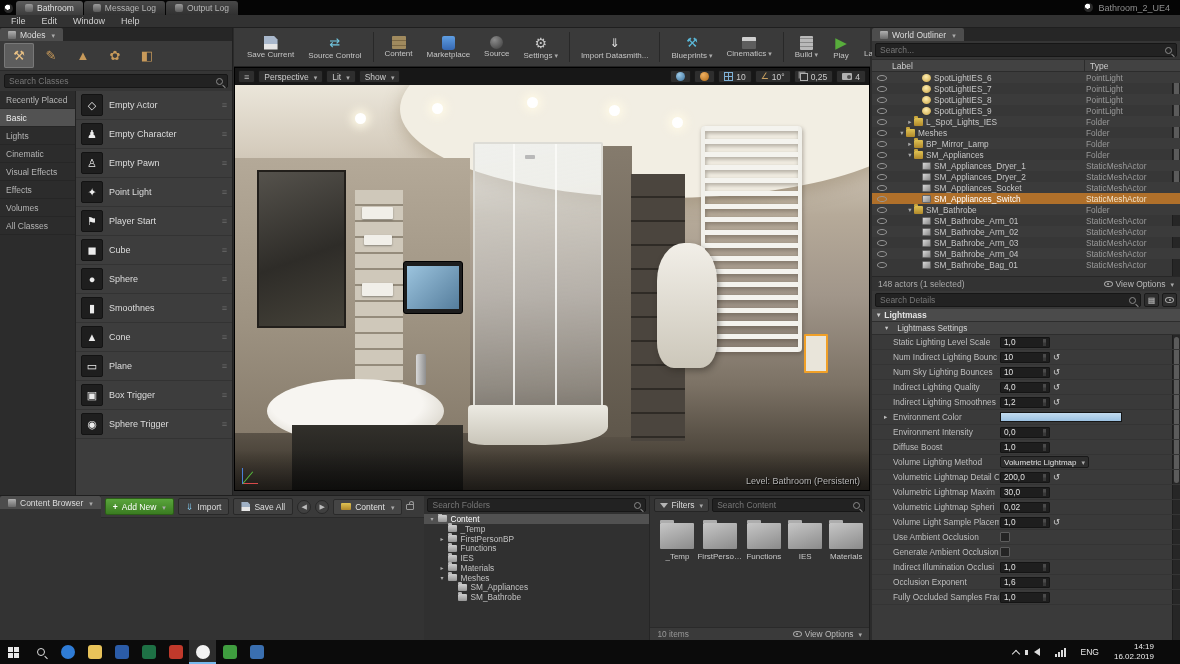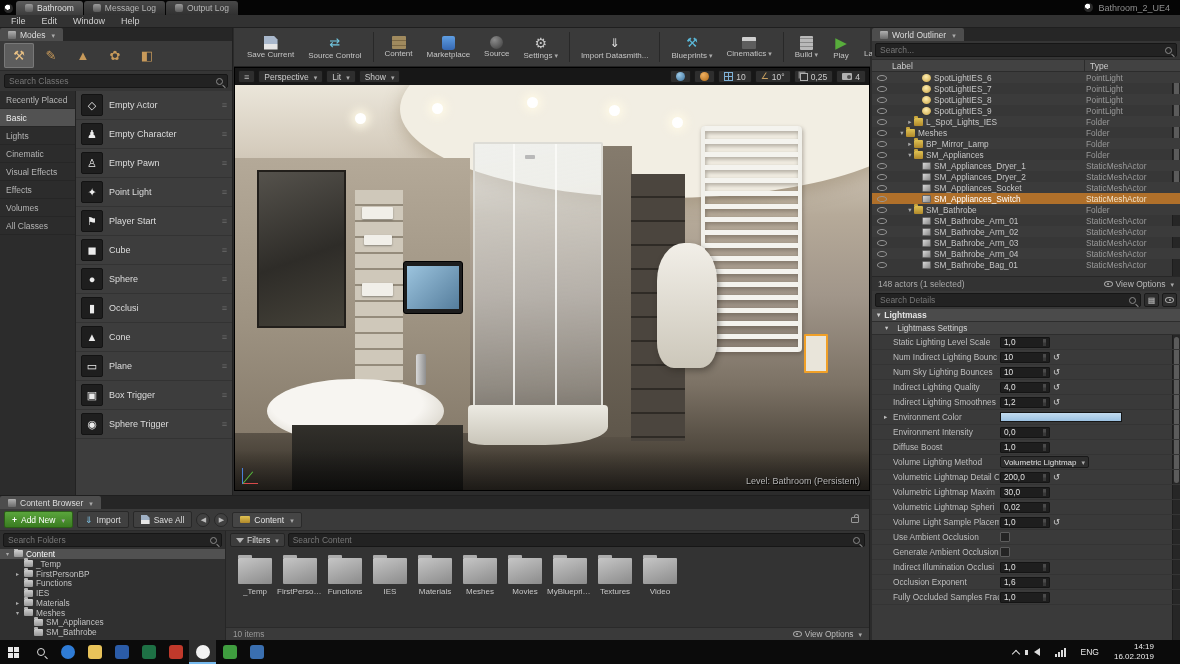--- a/index.html
+++ b/index.html
@@ -153,21 +153,21 @@
   .dt-label{width:106px;font-size:8.3px;color:#bfbfbf;white-space:nowrap;overflow:hidden}
   .dt-value{position:absolute;left:128px;display:flex;align-items:center;gap:3px}
   .num-box{width:50px;height:11px;background:#1e1e1e;border:1px solid #141414;border-radius:1px;display:flex;align-items:center;padding:0 3px;font-size:8.3px;color:#e0e0e0}
   .num-box::after{content:"";margin-left:auto;width:3px;height:7px;background:linear-gradient(#4a4a4a 0 45%,#383838 55% 100%)}
   .reset{font-size:8.5px;color:#d8d8d8}
   .checkbox{width:10px;height:10px;background:#242424;border:1px solid #5c5c5c;border-radius:1px}
   .color-bar{width:122px;height:10px;background:linear-gradient(#c3dcf0,#9cc2e2);border:1px solid #161616}
   .dropdown{min-width:66px;height:12px;background:#2e2e2e;border:1px solid #191919;border-radius:2px;display:flex;align-items:center;padding:0 3px;font-size:8px;color:#e0e0e0;gap:3px}
 
   
-  .cbrowser{position:absolute;left:0;top:495px;width:870px;height:145px;background:#333;border-top:1px solid #1f1f1f;border-right:1px solid #1f1f1f;display:flex;flex-direction:column}
+  .cbrowser{position:absolute;left:0;top:495px;width:870px;height:145px;background:#333;border-top:1px solid #1f1f1f;border-right:1px solid #1f1f1f;display:flex;flex-direction:row}
   .cb-toolbar{height:22px;display:flex;align-items:center;gap:4px;padding:0 4px;background:#3a3a3a;border-bottom:1px solid #2a2a2a;flex:none}
   .btn-addnew{height:17px;background:linear-gradient(#5aa53c,#3a7c21);border:1px solid #2b5e17;border-radius:2px;color:#fff;font-size:8.5px;display:flex;align-items:center;gap:4px;padding:0 7px}
   .btn-addnew .plus{font-weight:bold}
   .btn-dark{height:17px;background:#404040;border:1px solid #282828;border-radius:2px;color:#ddd;font-size:8.5px;display:flex;align-items:center;gap:4px;padding:0 7px}
   .dl-arrow{color:#7fc4e8;font-size:9px}
   .disk{width:9px;height:9px;background:linear-gradient(#9fb0c4 0 55%,#e6e6e6 55% 100%);clip-path:polygon(0 0,70% 0,100% 30%,100% 100%,0 100%)}
   .nav-circle{width:14px;height:14px;border-radius:50%;background:#404040;border:1px solid #282828;display:flex;align-items:center;justify-content:center;color:#bbb;font-size:7px}
   .crumb{display:flex;align-items:center;gap:4px;background:#454545;border:1px solid #2a2a2a;border-radius:2px;height:16px;padding:0 7px;font-size:8.5px;color:#e4e4e4}
   .crumb-folder{width:10px;height:7px;background:linear-gradient(#e0c253,#b0882a);border-radius:1px}
   .lock{width:8px;height:6px;border:1px solid #999;border-radius:1px;position:relative;margin-left:auto;margin-right:6px}
@@ -309,21 +309,21 @@
      <span class="mi-label">Cube</span>
      <span class="mi-grip">≡</span>
           </div>
           <div class="mode-item">
      <span class="mi-icon">●</span>
      <span class="mi-label">Sphere</span>
      <span class="mi-grip">≡</span>
           </div>
           <div class="mode-item">
      <span class="mi-icon">▮</span>
-     <span class="mi-label">Occlusi</span>
+     <span class="mi-label">Smoothnes</span>
      <span class="mi-grip">≡</span>
           </div>
           <div class="mode-item">
      <span class="mi-icon">▲</span>
      <span class="mi-label">Cone</span>
      <span class="mi-grip">≡</span>
           </div>
           <div class="mode-item">
      <span class="mi-icon">▭</span>
      <span class="mi-label">Plane</span>

